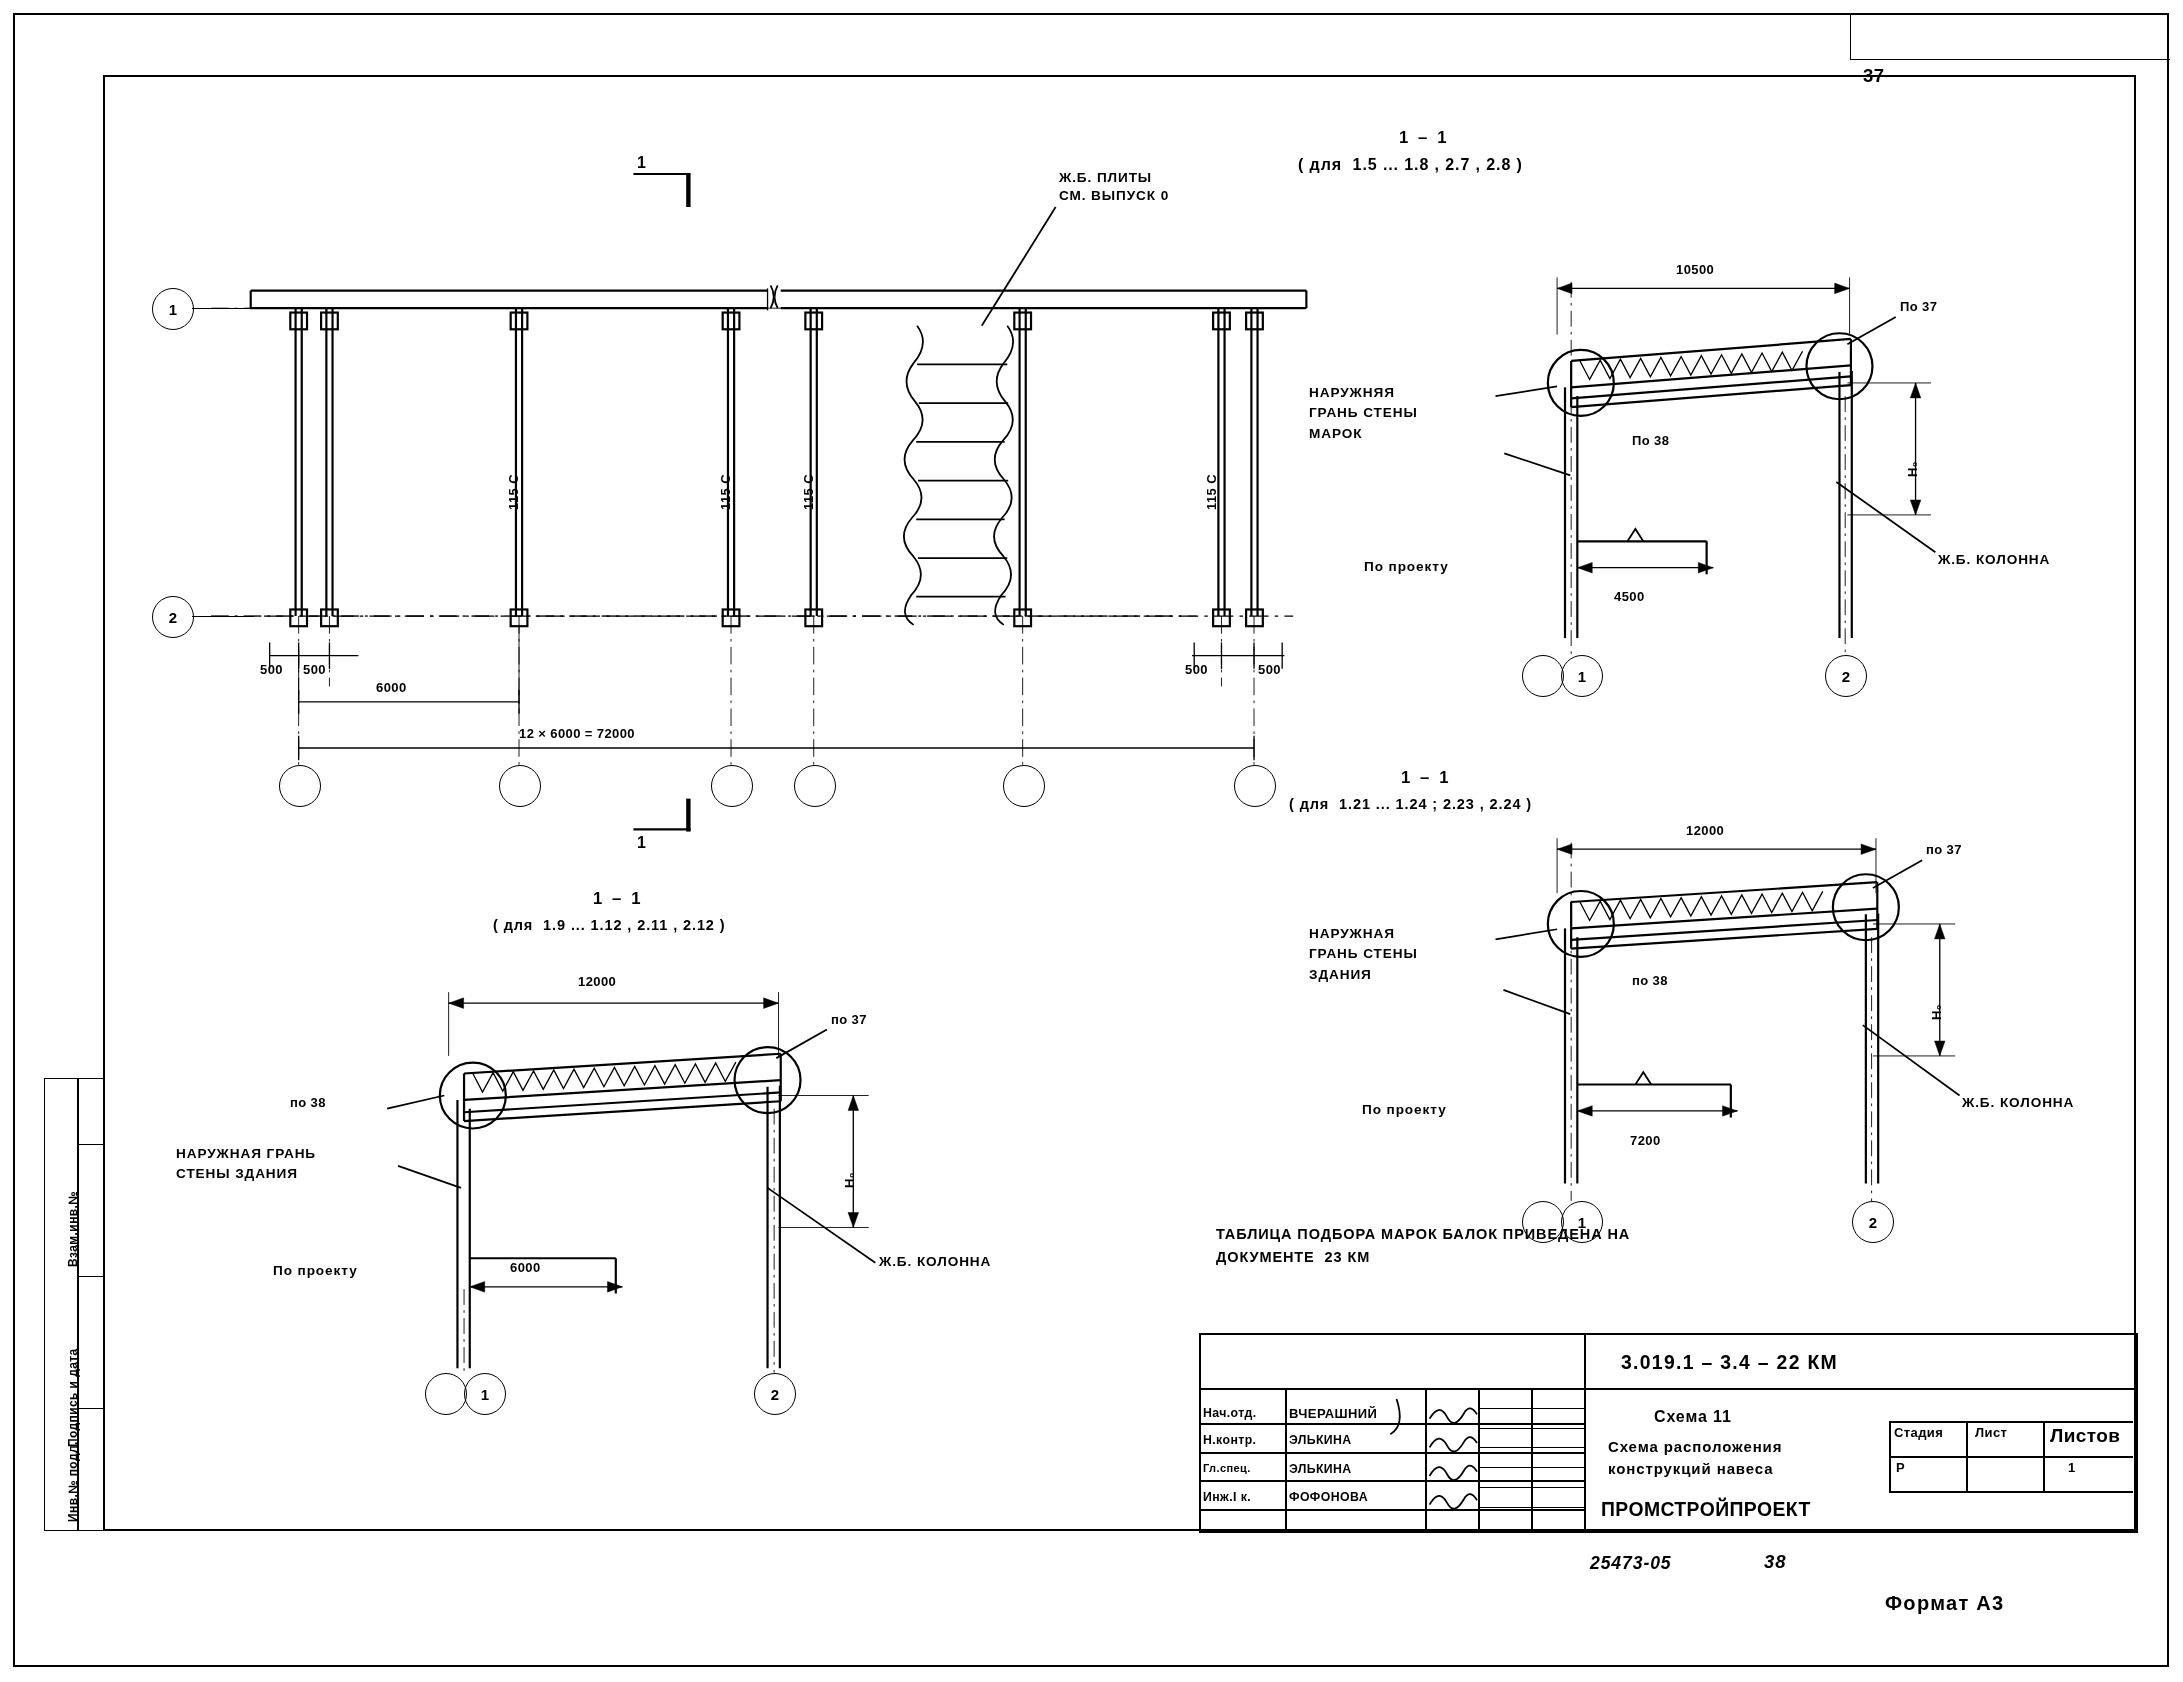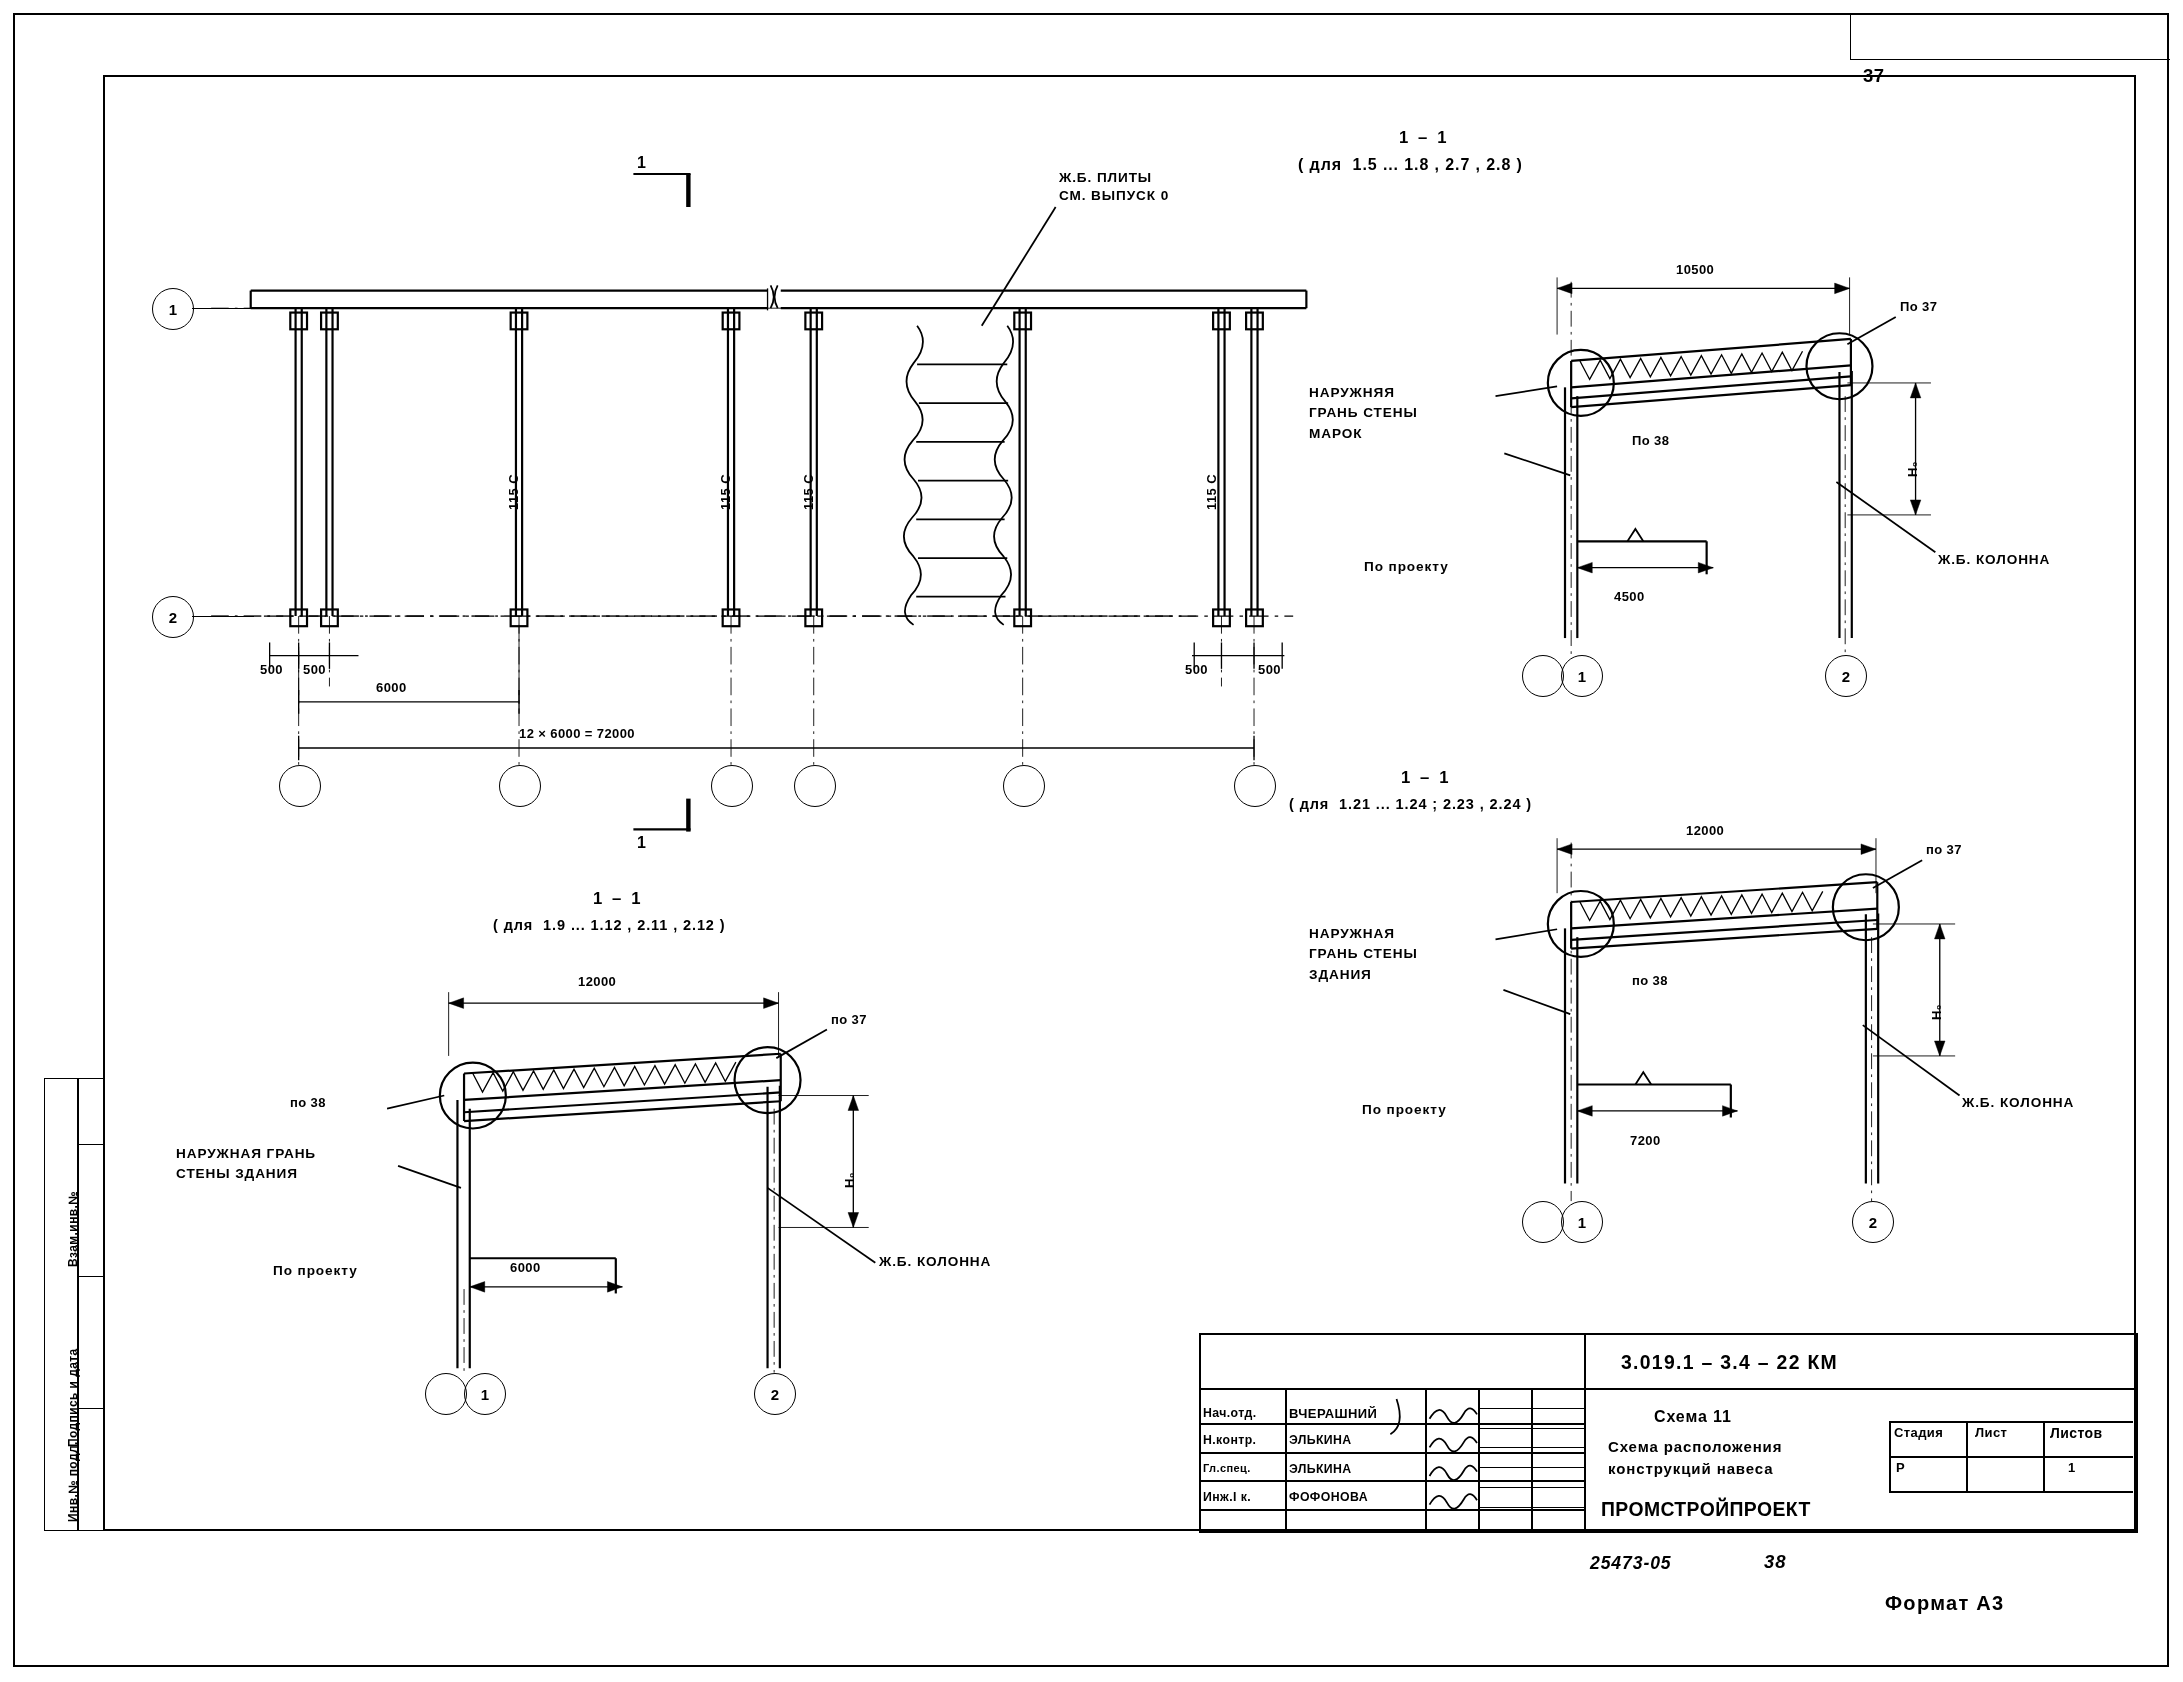--- a/index.html
+++ b/index.html
@@ -396,20 +396,22 @@
 ГРАНЬ СТЕНЫ
 ЗДАНИЯ</div>
   <div class="lbl" style="left:1362px;top:1102px;">По проекту</div>
   <div class="dim" style="left:1630px;top:1133px;">7200</div>
   <div class="lbl" style="left:1962px;top:1095px;">Ж.Б. КОЛОННА</div>
   <div class="dim rot" style="left:1929px;top:1020px;">Н₀</div>
   <div class="circ" style="left:1522px;top:1201px;width:40px;height:40px;"></div>
   <div class="circ" style="left:1561px;top:1201px;width:40px;height:40px;">1</div>
   <div class="circ" style="left:1852px;top:1201px;width:40px;height:40px;">2</div>
 
+  <div class="lbl" style="left:1216px;top:1223px;font-size:14.5px;line-height:1.6em;letter-spacing:0.9px;">ТАБЛИЦА ПОДБОРА МАРОК БАЛОК ПРИВЕДЕНА НА
+ДОКУМЕНТЕ  23 КМ</div>
 
   <div style="position:absolute;left:1199px;top:1333px;width:935px;height:196px;border:2.2px solid #000;"></div>
 
   <div class="ln h" style="left:1199px;top:1388px;width:935px;height:2.2px;"></div>
 
   <div class="ln v" style="left:1584px;top:1333px;height:196px;width:2.2px;"></div>
   <div class="ln v" style="left:1285px;top:1388px;height:141px;width:1.8px;"></div>
   <div class="ln v" style="left:1425px;top:1388px;height:141px;width:1.8px;"></div>
   <div class="ln v" style="left:1478px;top:1388px;height:141px;width:1.8px;"></div>
   <div class="ln v" style="left:1531px;top:1388px;height:141px;width:1.8px;"></div>
@@ -436,21 +438,21 @@
 
   <div class="txt" style="left:1621px;top:1351px;font-size:19.4px;letter-spacing:1.3px;">3.019.1 – 3.4 – 22 КМ</div>
 
   <div class="txt" style="left:1654px;top:1408px;font-size:16px;letter-spacing:0.9px;">Схема 11</div>
   <div class="txt" style="left:1608px;top:1438px;font-size:15px;letter-spacing:0.9px;">Схема расположения</div>
   <div class="txt" style="left:1608px;top:1460px;font-size:15px;letter-spacing:0.9px;">конструкций навеса</div>
   <div class="txt" style="left:1601px;top:1498px;font-size:19.4px;letter-spacing:0.4px;">ПРОМСТРОЙПРОЕКТ</div>
 
   <div class="txt" style="left:1894px;top:1425px;font-size:13px;">Стадия</div>
   <div class="txt" style="left:1975px;top:1425px;font-size:13px;">Лист</div>
-  <div class="txt" style="left:2050px;top:1425px;font-size:14px;">Листов</div>
+  <div class="txt" style="left:2050px;top:1425px;font-size:19px;">Листов</div>
   <div class="txt" style="left:1896px;top:1460px;font-size:13px;">Р</div>
   <div class="txt" style="left:1988px;top:1460px;font-size:13px;"></div>
   <div class="txt" style="left:2068px;top:1460px;font-size:13px;">1</div>
 
   <div class="txt" style="left:1203px;top:1406px;font-size:12.3px;">Нач.отд.</div>
   <div class="txt" style="left:1289px;top:1406px;font-size:13px;">ВЧЕРАШНИЙ</div>
   <div class="txt" style="left:1203px;top:1433px;font-size:12.3px;">Н.контр.</div>
   <div class="txt" style="left:1289px;top:1433px;font-size:12.3px;">ЭЛЬКИНА</div>
   <div class="txt" style="left:1203px;top:1462px;font-size:11px;">Гл.спец.</div>
   <div class="txt" style="left:1289px;top:1462px;font-size:12.3px;">ЭЛЬКИНА</div>

